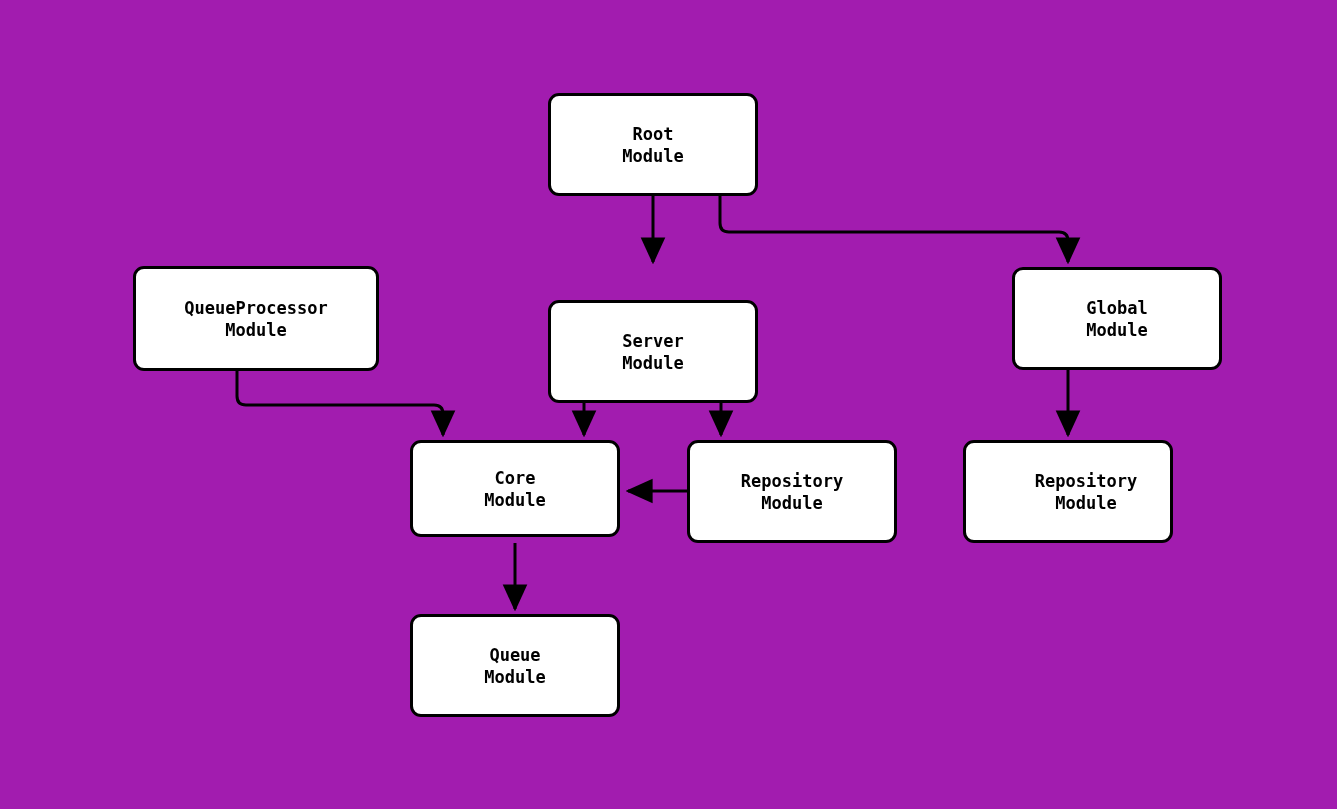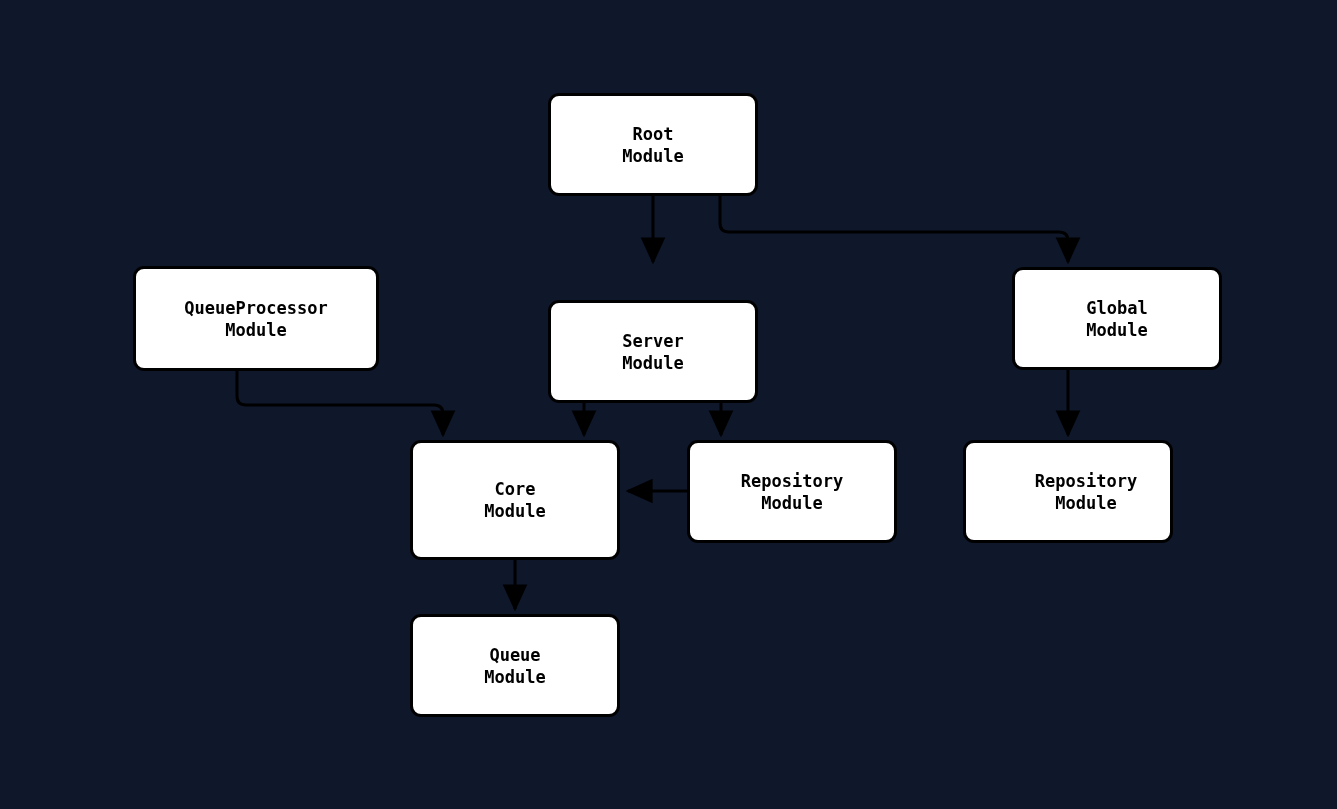--- a/index.html
+++ b/index.html
@@ -11,21 +11,21 @@
   body {
     width: 1337px;
     height: 809px;
     font-family: "DejaVu Sans Mono", "Liberation Mono", monospace;
     overflow: hidden;
   }
   #diagram-canvas {
     position: relative;
     width: 1337px;
     height: 809px;
-    background: #0f172a;
+    background: #a21caf;
   }
   #edge-layer {
     position: absolute;
     left: 0;
     top: 0;
     width: 1337px;
     height: 809px;
   }
   .node {
     position: absolute;
@@ -92,21 +92,21 @@
   <div class="node" style="left:548px; top:267px; width:210px; height:103px;margin-top:33px;">
     <span class="node-label">Server</span>
     <span class="node-label">Module</span>
   </div>
 
   <div class="node" style="left:1012px; top:267px; width:210px; height:103px;">
     <span class="node-label">Global</span>
     <span class="node-label">Module</span>
   </div>
 
-  <div class="node" style="left:410px; top:440px; width:210px; height:120px;">
+  <div class="node" style="left:410px; top:440px; width:210px; height:97px;">
     <span class="node-label">Core</span>
     <span class="node-label">Module</span>
   </div>
 
   <div class="node" style="left:687px; top:440px; width:210px; height:103px;">
     <span class="node-label">Repository</span>
     <span class="node-label">Module</span>
   </div>
 
   <div class="node" style="left:963px; top:440px; width:210px; height:103px;padding-left:36px;">

